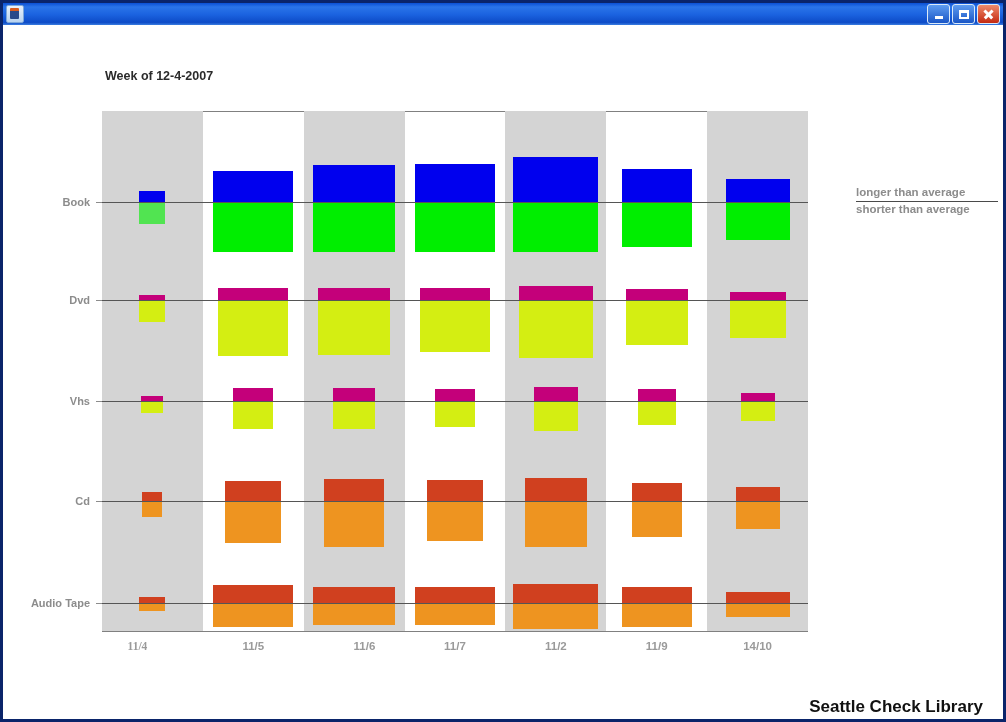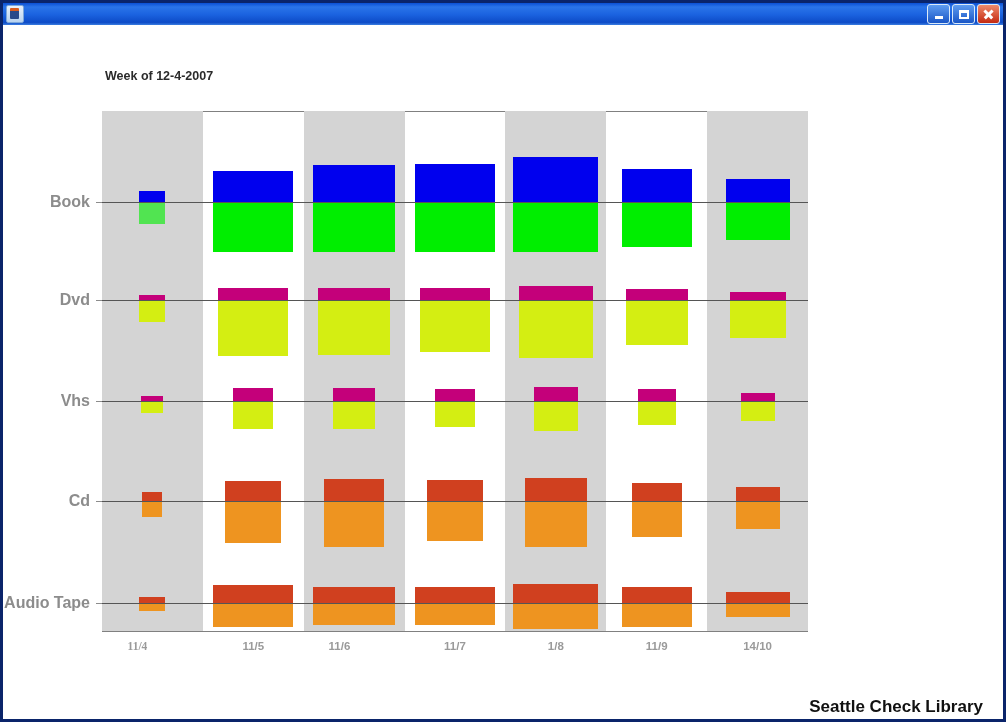--- a/index.html
+++ b/index.html
@@ -86,21 +86,21 @@
   .plot-bottom-line{
     position:absolute;left:0;top:520px;width:706px;height:1px;background:#808080;
   }
   .band{
     position:absolute;top:0;height:520px;background:#d4d4d4;
   }
   .baseline{
     position:absolute;left:0;width:706px;height:1px;background:#555555;
   }
   .ylabel{
-    position:absolute;right:0;font-size:16px;font-weight:bold;color:#8c8c8c;
+    position:absolute;right:0;font-size:11px;font-weight:bold;color:#8c8c8c;
     white-space:nowrap;text-align:right;transform:translateY(-50%);
   }
   .ytick{
     position:absolute;left:0;width:6px;height:1px;background:#8c8c8c;
   }
   .xlabel{
     position:absolute;font-size:11.5px;font-weight:bold;color:#9a9a9a;
     white-space:nowrap;text-align:center;
   }
   .bar{position:absolute;}
@@ -237,26 +237,31 @@
         <div class="baseline" style="top: 189px;"></div>
         <div class="ytick" style="top: 189px; left: -6px;"></div>
         <div class="baseline" style="top: 290px;"></div>
         <div class="ytick" style="top: 290px; left: -6px;"></div>
         <div class="baseline" style="top: 390px;"></div>
         <div class="ytick" style="top: 390px; left: -6px;"></div>
         <div class="baseline" style="top: 492px;"></div>
         <div class="ytick" style="top: 492px; left: -6px;"></div>
       </div>
 
+    <div class="legend">
+      <div class="legend-upper">longer than average</div>
+      <div class="legend-rule"></div>
+      <div class="legend-lower">shorter than average</div>
+    </div>
 
     <div id="xaxis">
         <div class="xlabel" style="left: 84px; width: 100.857px; top: 615px; font-family: Liberation Serif, serif;">11/4</div>
         <div class="xlabel" style="left: 199.857px; width: 100.857px; top: 615px;">11/5</div>
-        <div class="xlabel" style="left: 286px; width: 100.857px; top: 615px; text-align: center;">11/6</div>
+        <div class="xlabel" style="left: 311px; width: 100.857px; top: 615px; text-align: center;">11/6</div>
         <div class="xlabel" style="left: 401.571px; width: 100.857px; top: 615px;">11/7</div>
-        <div class="xlabel" style="left: 502.429px; width: 100.857px; top: 615px;">1/8</div>
+        <div class="xlabel" style="left: 502.429px; width: 100.857px; top: 615px;">11/2</div>
         <div class="xlabel" style="left: 603.286px; width: 100.857px; top: 615px;">11/9</div>
         <div class="xlabel" style="left: 704.143px; width: 100.857px; top: 615px;">14/10</div>
       </div>
 
     <div class="footer">Seattle Check Library</div>
   </div>
 </div>
 
 </body></html>

